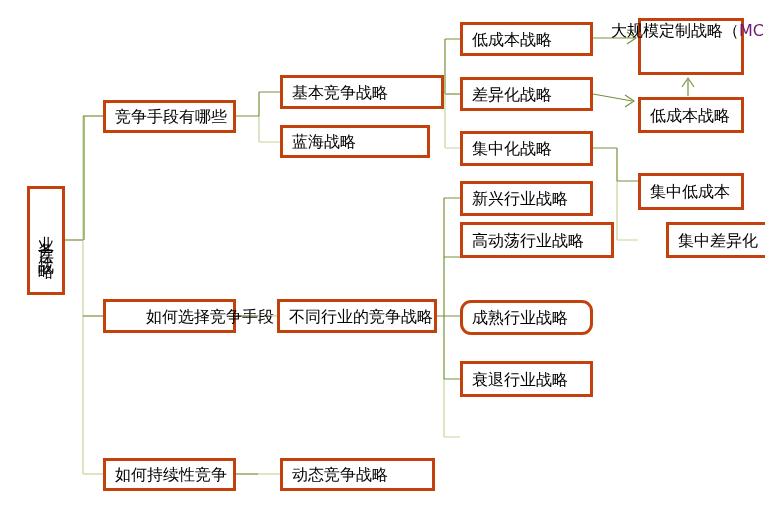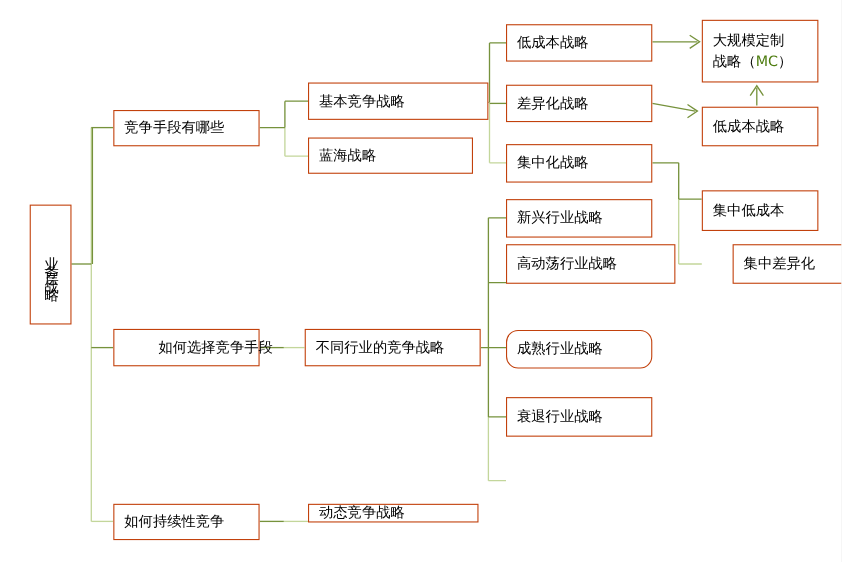--- a/index.html
+++ b/index.html
@@ -10,48 +10,48 @@
     outline:1px solid #d9d9d9;
     font-family:"DejaVu Sans","Liberation Sans",sans-serif;
     color:#000;
     overflow:hidden;
   }
   #wires{position:absolute;left:0;top:0;z-index:0;}
   .node{
     position:absolute;
     box-sizing:border-box;
     background:#fff;
-    border:1px solid #c2410c;
+    border:3px solid #c2410c;
     display:flex;
     align-items:center;
-    font-size:13px;
+    font-size:16px;
     line-height:17px;
     padding-left:9px;
     z-index:1;
     white-space:nowrap;
   }
   .node .lbl{display:inline-block;}
   .vertical{
     justify-content:center;
     padding-left:0;
   }
   .vertical .lbl{
     writing-mode:vertical-rl;
     text-orientation:upright;
     letter-spacing:7px;
     line-height:1;
   }
   .twoline{
-    flex-direction:column;
+    flex-direction:row;
     align-items:flex-start;
     justify-content:center;
     line-height:19px;
     white-space:nowrap;
   }
-  .latin-accent{color:#4d7c0f;margin-top:39px;}
+  .latin-accent{color:#701a75;margin-top:39px;}
 </style>
 </head>
 <body>
 
 <div id="canvas">
 
   <svg id="wires" width="765" height="511" viewBox="0 0 765 511">
     <g fill="none" stroke-width="1.2">
 
       <g stroke="#C3D69B">
@@ -106,21 +106,21 @@
 
   <div class="node" style="left:280px;top:75px;width:164px;height:34px;">
     <span class="lbl">基本竞争战略</span>
   </div>
   <div class="node" style="left:277px;top:299px;width:160px;height:34px;">
     <span class="lbl">不同行业的竞争战略</span>
   </div>
   <div class="node" style="left:280px;top:125px;width:150px;height:33px;">
     <span class="lbl">蓝海战略</span>
   </div>
-  <div class="node" style="left:280px;top:458px;width:155px;height:17px;">
+  <div class="node" style="left:280px;top:458px;width:155px;height:33px;">
     <span class="lbl">动态竞争战略</span>
   </div>
 
   <div class="node" style="left:460px;top:22px;width:133px;height:34px;">
     <span class="lbl">低成本战略</span>
   </div>
   <div class="node" style="left:460px;top:77px;width:133px;height:34px;">
     <span class="lbl">差异化战略</span>
   </div>
   <div class="node" style="left:460px;top:131px;width:133px;height:35px;">

